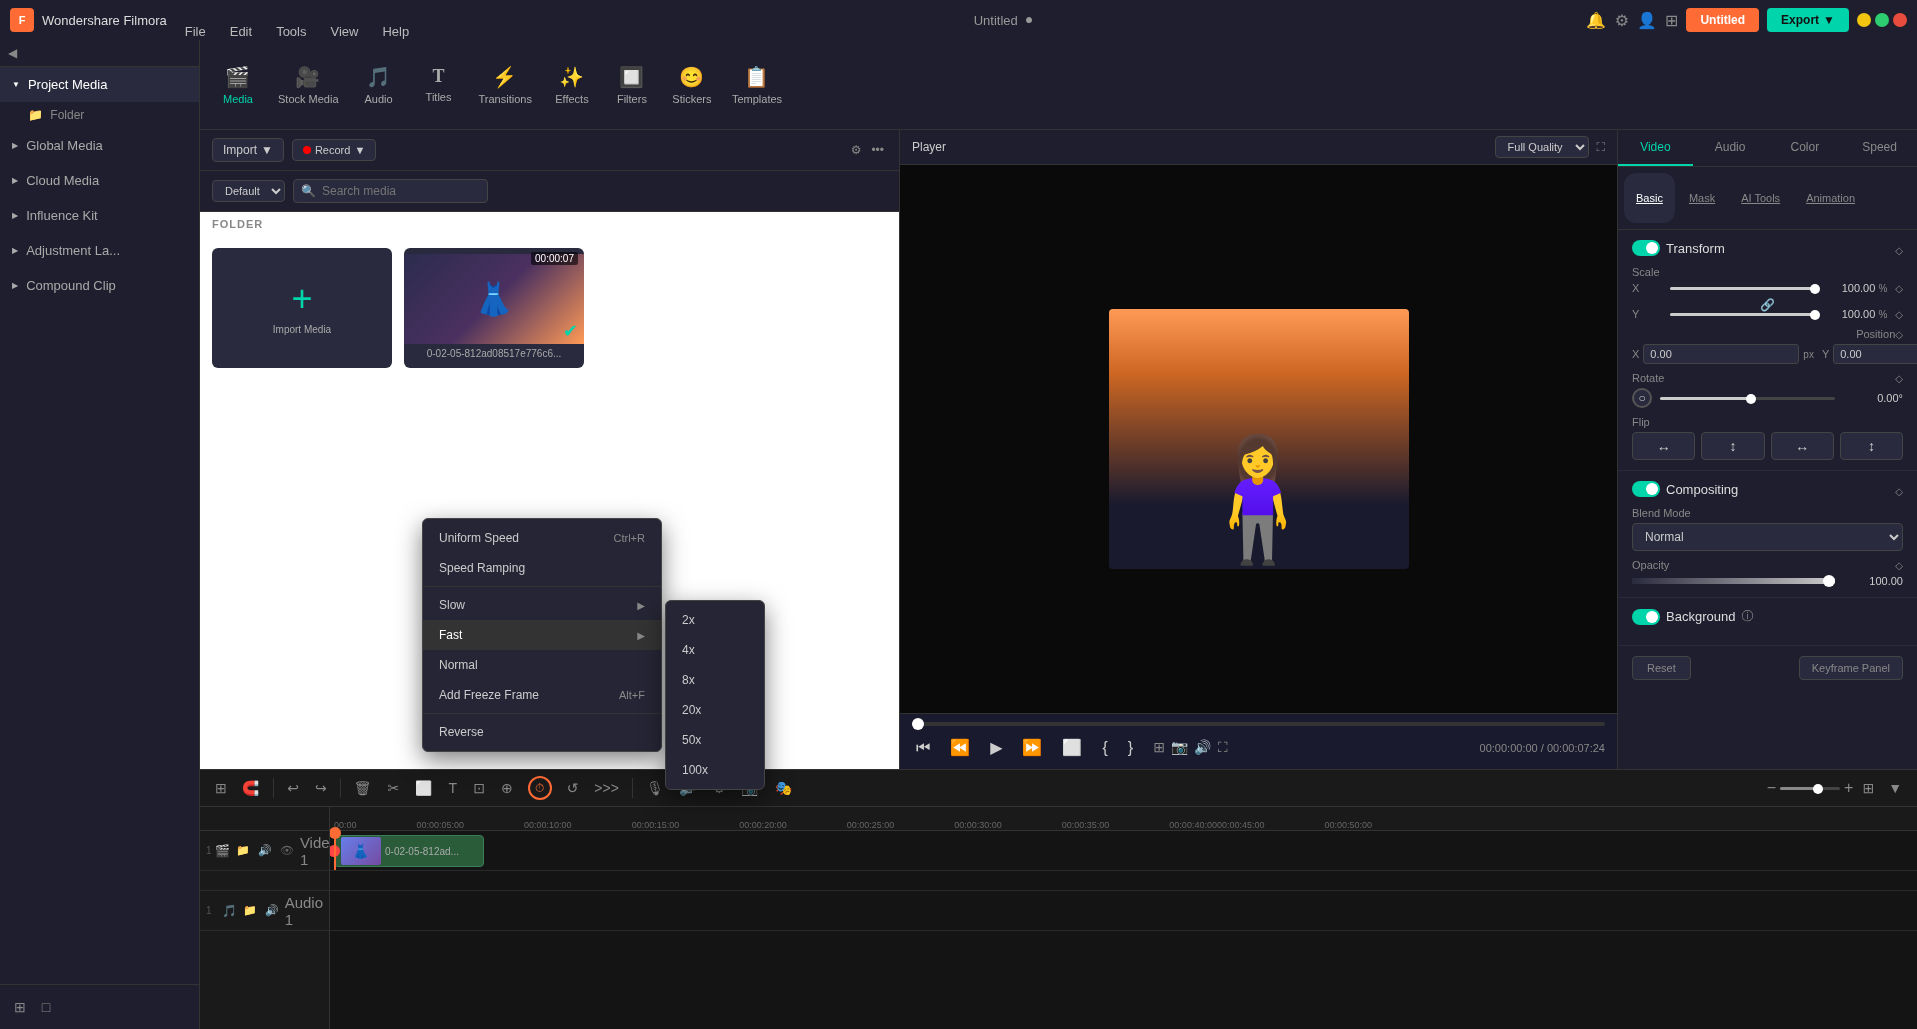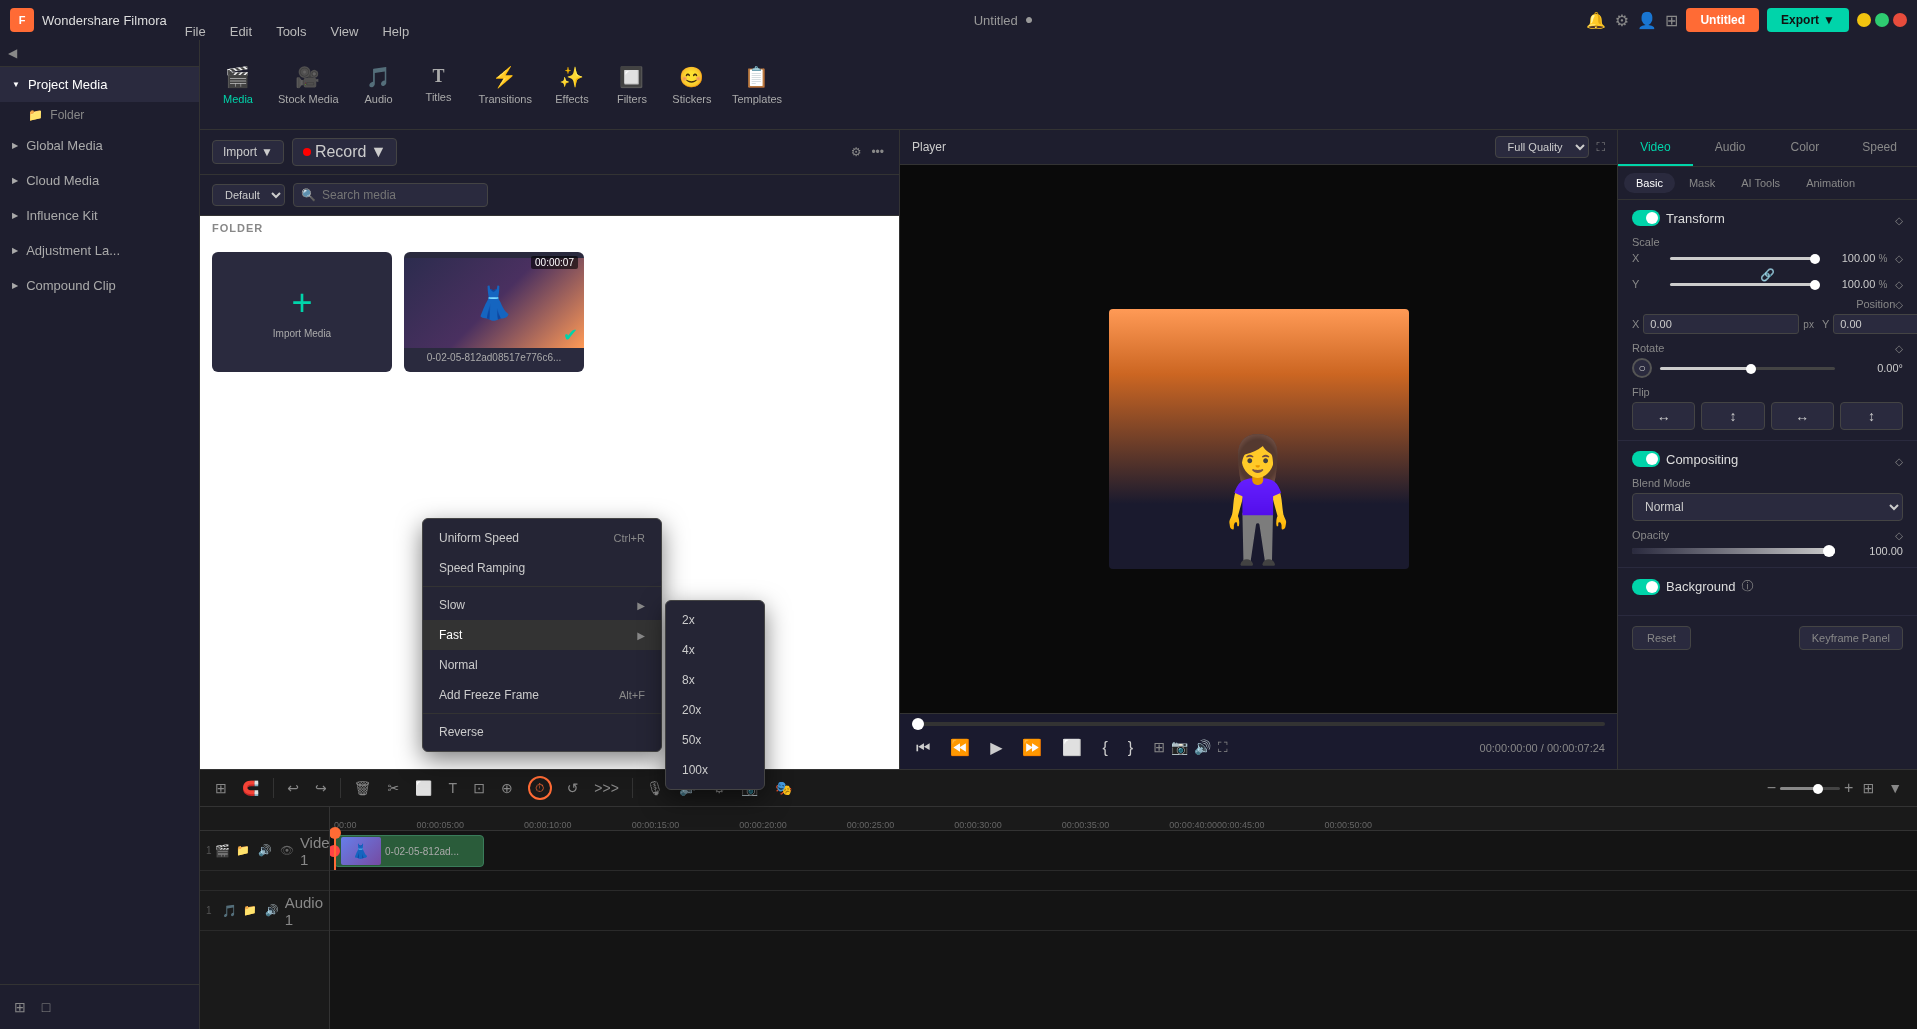--- a/index.html
+++ b/index.html
@@ -42,21 +42,21 @@
     .toolbar-label { font-size: 11px; }
 
     
     #content-area { display: flex; flex-direction: column; flex: 1; }
     #top-content { display: flex; flex: 1; }
 
     
     #media-panel { width: 700px; background: #ffffff; border-right: 1px solid #333; display: flex; flex-direction: column; }
     #media-toolbar { display: flex; align-items: center; gap: 8px; padding: 8px 12px; border-bottom: 1px solid #333; background: #1e1e2e; }
     .import-btn { background: #2a2a3e; color: #ccc; border: 1px solid #444; padding: 4px 10px; border-radius: 4px; cursor: pointer; font-size: 12px; display: flex; align-items: center; gap: 4px; }
-    .record-btn { background: #2a2a3e; color: #ccc; border: 1px solid #444; padding: 4px 10px; border-radius: 4px; cursor: pointer; font-size: 16px; display: flex; align-items: center; gap: 4px; }
+    .record-btn { background: #2a2a3e; color: #ccc; border: 1px solid #444; padding: 4px 10px; border-radius: 4px; cursor: pointer; font-size: 11px; display: flex; align-items: center; gap: 4px; }
     .record-dot { width: 8px; height: 8px; background: red; border-radius: 50%; }
     #media-search { display: flex; align-items: center; gap: 8px; padding: 8px 12px; background: #1e1e2e; border-bottom: 1px solid #333; }
     .default-select { background: #2a2a3e; color: #ccc; border: 1px solid #444; padding: 3px 8px; border-radius: 4px; font-size: 11px; cursor: pointer; }
     .search-input { flex: 1; background: #2a2a3e; border: 1px solid #444; color: #ccc; padding: 4px 10px 4px 28px; border-radius: 4px; font-size: 12px; }
     .search-wrapper { position: relative; flex: 1; }
     .search-icon-inner { position: absolute; left: 8px; top: 50%; transform: translateY(-50%); color: #888; font-size: 12px; }
     #media-folder-label { padding: 6px 12px; color: #888; font-size: 11px; font-weight: 600; letter-spacing: 1px; }
     #media-grid { display: flex; flex-wrap: wrap; gap: 12px; padding: 12px; flex: 1; }
     .media-item { width: 180px; height: 120px; background: #2a2a3e; border-radius: 6px; display: flex; flex-direction: column; align-items: center; justify-content: center; cursor: pointer; position: relative; overflow: hidden; }
     .media-item-label { font-size: 10px; color: #aaa; padding: 4px; text-align: center; overflow: hidden; text-overflow: ellipsis; white-space: nowrap; width: 100%; }
@@ -83,21 +83,21 @@
     .preview-ctrl-btn { color: #ccc; cursor: pointer; font-size: 16px; background: none; border: none; padding: 4px; }
     #preview-time { color: #888; font-size: 11px; margin-left: auto; }
     .preview-extra-ctrl { color: #888; cursor: pointer; font-size: 14px; }
 
     
     #right-panel { width: 300px; background: #1e1e2e; border-left: 1px solid #333; display: flex; flex-direction: column; overflow-y: auto; }
     #right-tabs { display: flex; border-bottom: 1px solid #333; }
     .right-tab { flex: 1; text-align: center; padding: 10px 4px; cursor: pointer; color: #888; font-size: 12px; border-bottom: 2px solid transparent; }
     .right-tab.active { color: #00d4aa; border-bottom-color: #00d4aa; }
     #right-subtabs { display: flex; gap: 2px; padding: 6px; border-bottom: 1px solid #333; }
-    .right-subtab { padding: 4px 12px; border-radius: 12px; cursor: pointer; color: #888; font-size: 11px; }
+    .right-subtab { padding: 19px 12px; border-radius: 12px; cursor: pointer; color: #888; font-size: 11px; text-decoration: underline; }
     .right-subtab.active { background: #2a2a3e; color: #fff; }
     .right-section { padding: 10px 14px; border-bottom: 1px solid #2a2a3e; }
     .right-section-header { display: flex; align-items: flex-end; justify-content: space-between; margin-bottom: 10px; }
     .right-section-title { color: #ddd; font-size: 13px; font-weight: 500; }
     .toggle-btn { width: 28px; height: 16px; background: #00d4aa; border-radius: 8px; position: relative; cursor: pointer; }
     .toggle-circle { width: 12px; height: 12px; background: white; border-radius: 50%; position: absolute; top: 2px; right: 2px; }
     .right-row { display: flex; align-items: center; gap: 8px; margin-bottom: 8px; }
     .right-label { color: #888; font-size: 11px; width: 30px; }
     .right-slider { flex: 1; height: 3px; background: #444; border-radius: 2px; position: relative; cursor: pointer; }
     .right-slider-fill { height: 100%; background: #ccc; border-radius: 2px; }

